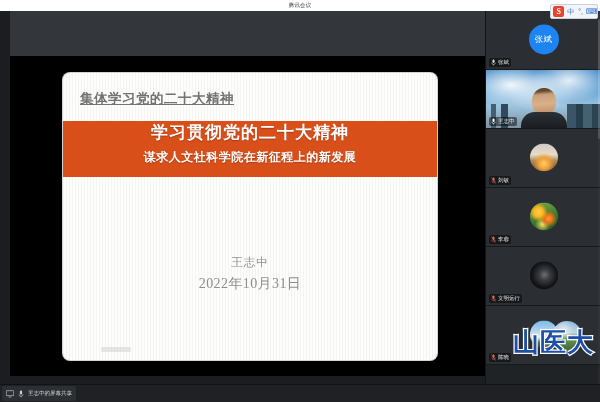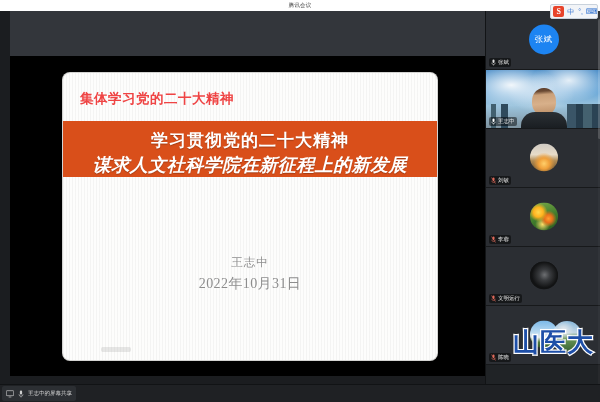--- a/index.html
+++ b/index.html
@@ -133,47 +133,48 @@
     pointer-events: none;
   }
 
   .slide-header {
     position: absolute;
     left: 17px; top: 17px;
     font-family: "Liberation Serif", "DejaVu Serif", serif;
     font-weight: bold;
     font-size: 13.5px;
     line-height: 17px;
-    color: #ef4444;
+    color: #737373;
     letter-spacing: 0.5px;
     white-space: nowrap;
+    text-decoration: underline;
   }
 
   .banner {
     position: absolute;
     left: 0; top: 48px;
     width: 374px;
     height: 56px;
     background: #d94f1a;
     display: flex;
     flex-direction: column;
     align-items: center;
-    justify-content: flex-end;
+    justify-content: flex-start;
   }
   .banner-line {
     color: #ffffff;
     font-family: "Liberation Serif", "DejaVu Serif", serif;
     font-weight: bold;
     font-size: 17px;
     line-height: 24px;
     letter-spacing: 1px;
     white-space: nowrap;
     text-shadow: 0 1px 1px rgba(0,0,0,0.25);
   }
-  .banner-line.l2 { font-size: 18px; letter-spacing: 0.5px; font-style: italic; }
+  .banner-line.l2 { font-size: 12px; letter-spacing: 0.5px; }
 
   .slide-footer {
     position: absolute;
     left: 0; top: 178px;
     width: 374px;
     text-align: center;
   }
   .footer-line {
     font-family: "Liberation Serif", "DejaVu Serif", serif;
     font-size: 11.5px;

